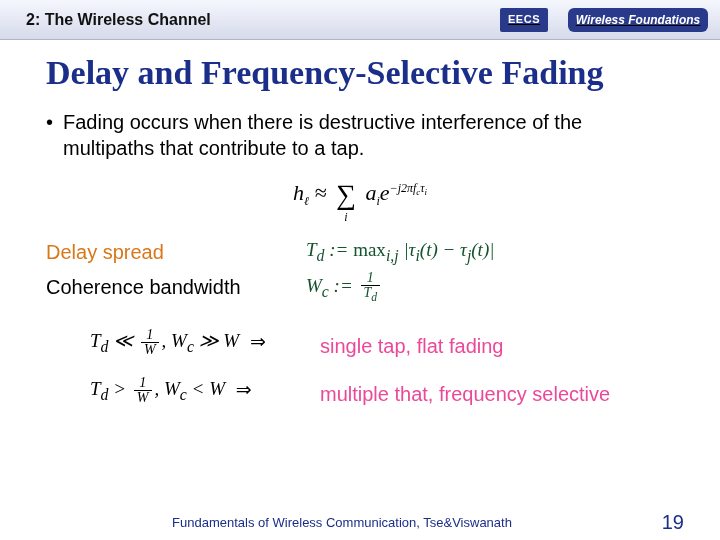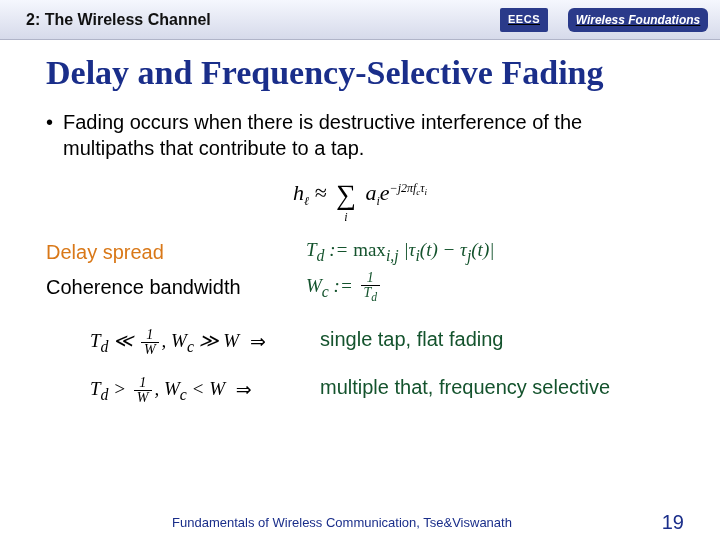--- a/index.html
+++ b/index.html
@@ -135,34 +135,34 @@
     margin: 0 3px;
   }
   .frac .num { display: block; border-bottom: 1px solid #000; padding: 0 3px; }
   .frac .den { display: block; padding: 0 3px 1px; }
   .cases-block {
     margin: 24px 0 0 0;
     padding: 0 46px 0 90px;
   }
   .case-row {
     display: flex;
-    align-items: flex-start;
+    align-items: flex-end;
     margin-bottom: 18px;
     margin-top: 14px;
   }
   .case-math {
     width: 230px;
     font-family: "Times New Roman", Times, serif;
     font-size: 19px;
     font-style: italic;
     color: #000;
   }
   .case-text {
     font-size: 20px;
-    color: #14532d;
+    color: #ec4899;
   }
   .imply { font-style: normal; margin: 0 6px; }
   .footer {
     position: absolute;
     bottom: 10px;
     width: 100%;
     display: flex;
     justify-content: space-between;
     align-items: center;
     padding: 0 36px 0 0;

